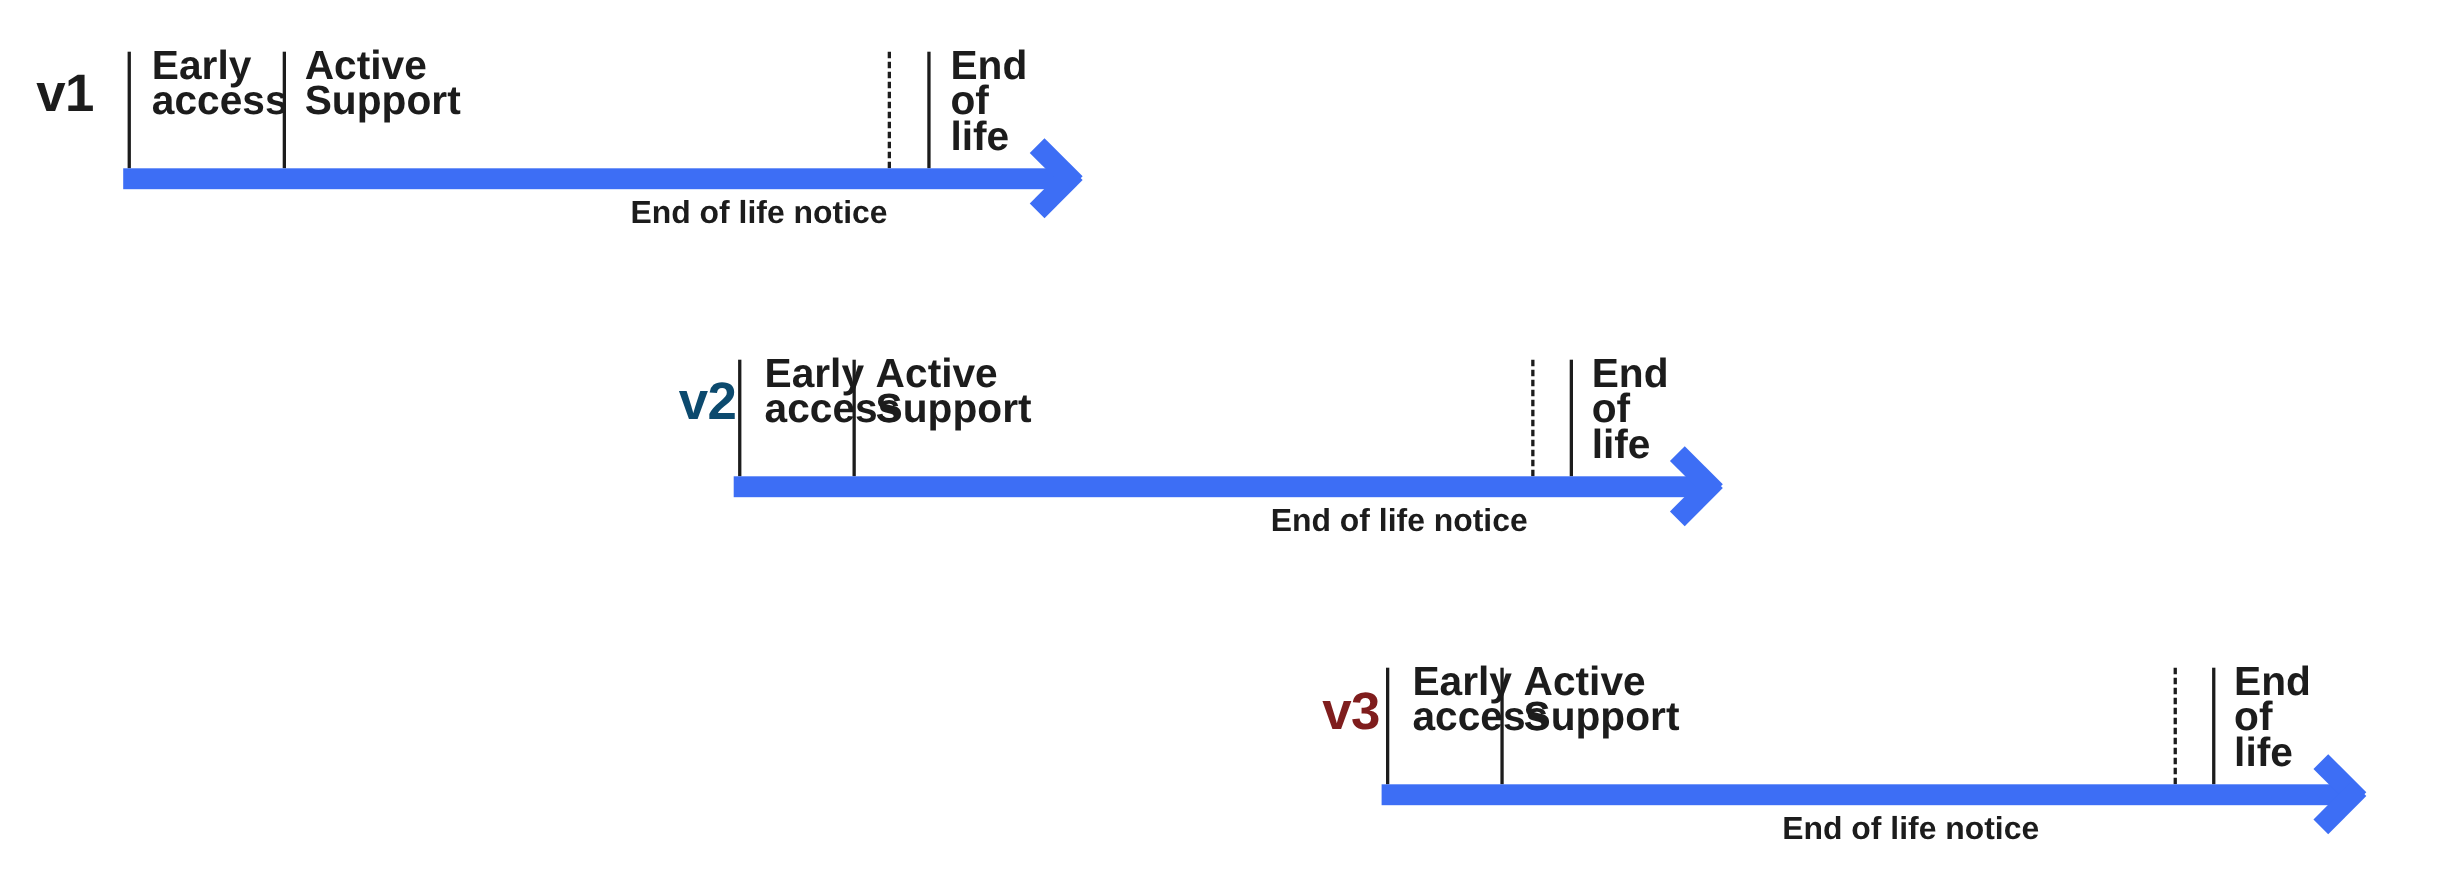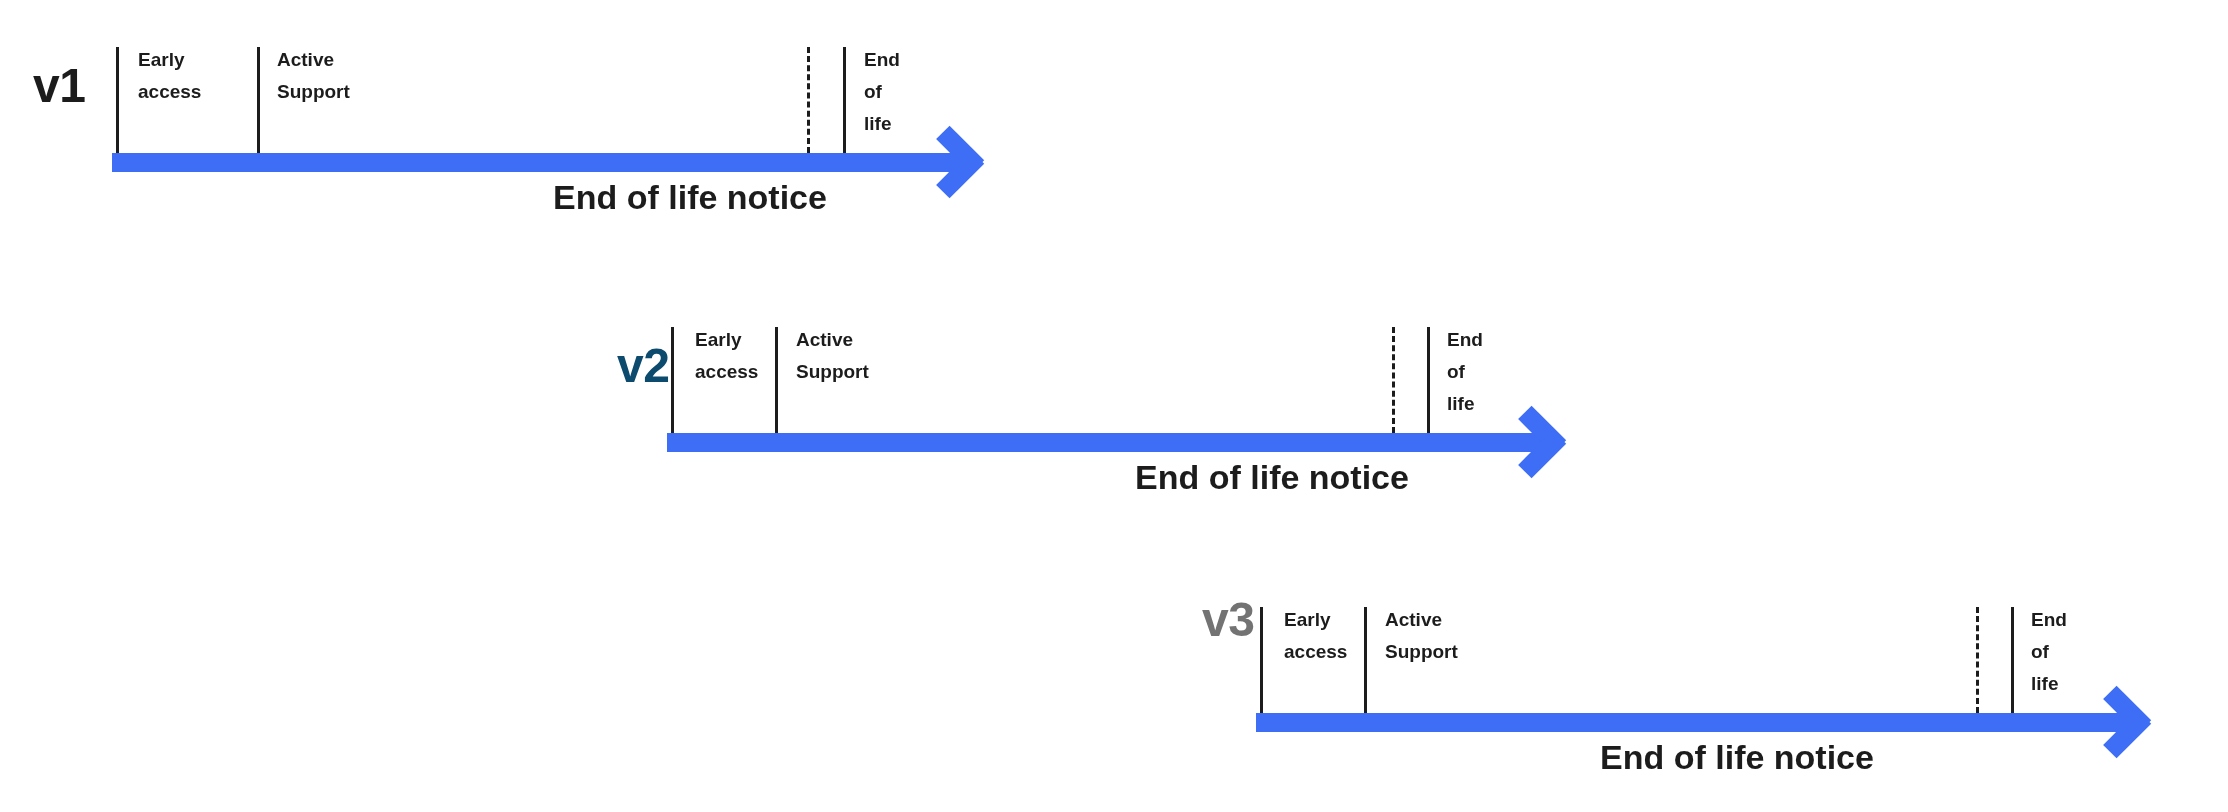--- a/index.html
+++ b/index.html
@@ -43,21 +43,21 @@
   }
   .phase-divider.dashed {
     background: none;
     border-left: 3px dashed #1c1c1c;
     width: 0;
   }
 
   
   .phase-caption {
     position: absolute;
-    font-size: 19px;
+    font-size: 37px;
     font-weight: 700;
     color: #1c1c1c;
     line-height: 32px;
     white-space: pre-line;
   }
 
   
   .timeline-bar {
     position: absolute;
     height: 19px;
@@ -86,21 +86,21 @@
   .timeline-arrow i.down {
     height: 49px;
     top: -5px;
     transform: rotate(45deg);
     transform-origin: 50% 0%;
   }
 
   
   .notice-caption {
     position: absolute;
-    font-size: 34px;
+    font-size: 29px;
     font-weight: 700;
     color: #1c1c1c;
     white-space: nowrap;
     transform: translateX(-50%);
   }
 </style>
 </head>
 <body>
 
 <div id="canvas" style="background: rgb(255, 255, 255);">
@@ -133,21 +133,21 @@
       <div class="phase-caption" style="left: 796px; top: 324px; color: rgb(28, 28, 28);">Active Support</div>
       <div class="phase-caption" style="left: 1447px; top: 324px; color: rgb(28, 28, 28);">End of life</div>
       <div class="timeline-bar" style="left: 667px; top: 433px; width: 883px; --accent: #3d6ef5;"></div>
       <div class="timeline-arrow" style="left: 1550px; top: 442px; --accent: #3d6ef5;">
         <i class="up"></i>
         <i class="down"></i>
       </div>
       <div class="notice-caption" style="left: 1272px; top: 458px; color: rgb(28, 28, 28);">End of life notice</div>
     </div>
     <div class="timeline-row">
-      <div class="version-label" style="left: 1202px; top: 596px; color: #737373;">v3</div>
+      <div class="version-label" style="left: 1202px; top: 624px; color: #7f1d1d;">v3</div>
       <div class="phase-divider" style="left: 1260px; top: 607px; height: 106px; background: rgb(28, 28, 28);"></div>
       <div class="phase-divider" style="left: 1364px; top: 607px; height: 106px; background: rgb(28, 28, 28);"></div>
       <div class="phase-divider" style="left: 2011px; top: 607px; height: 106px; background: rgb(28, 28, 28);"></div>
       <div class="phase-divider dashed" style="left: 1976px; top: 607px; height: 106px; border-left-color: rgb(28, 28, 28);"></div>
       <div class="phase-caption" style="left: 1284px; top: 604px; color: rgb(28, 28, 28);">Early
 access</div>
       <div class="phase-caption" style="left: 1385px; top: 604px; color: rgb(28, 28, 28);">Active Support</div>
       <div class="phase-caption" style="left: 2031px; top: 604px; color: rgb(28, 28, 28);">End of life</div>
       <div class="timeline-bar" style="left: 1256px; top: 713px; width: 879px; --accent: #3d6ef5;"></div>
       <div class="timeline-arrow" style="left: 2135px; top: 722px; --accent: #3d6ef5;">

